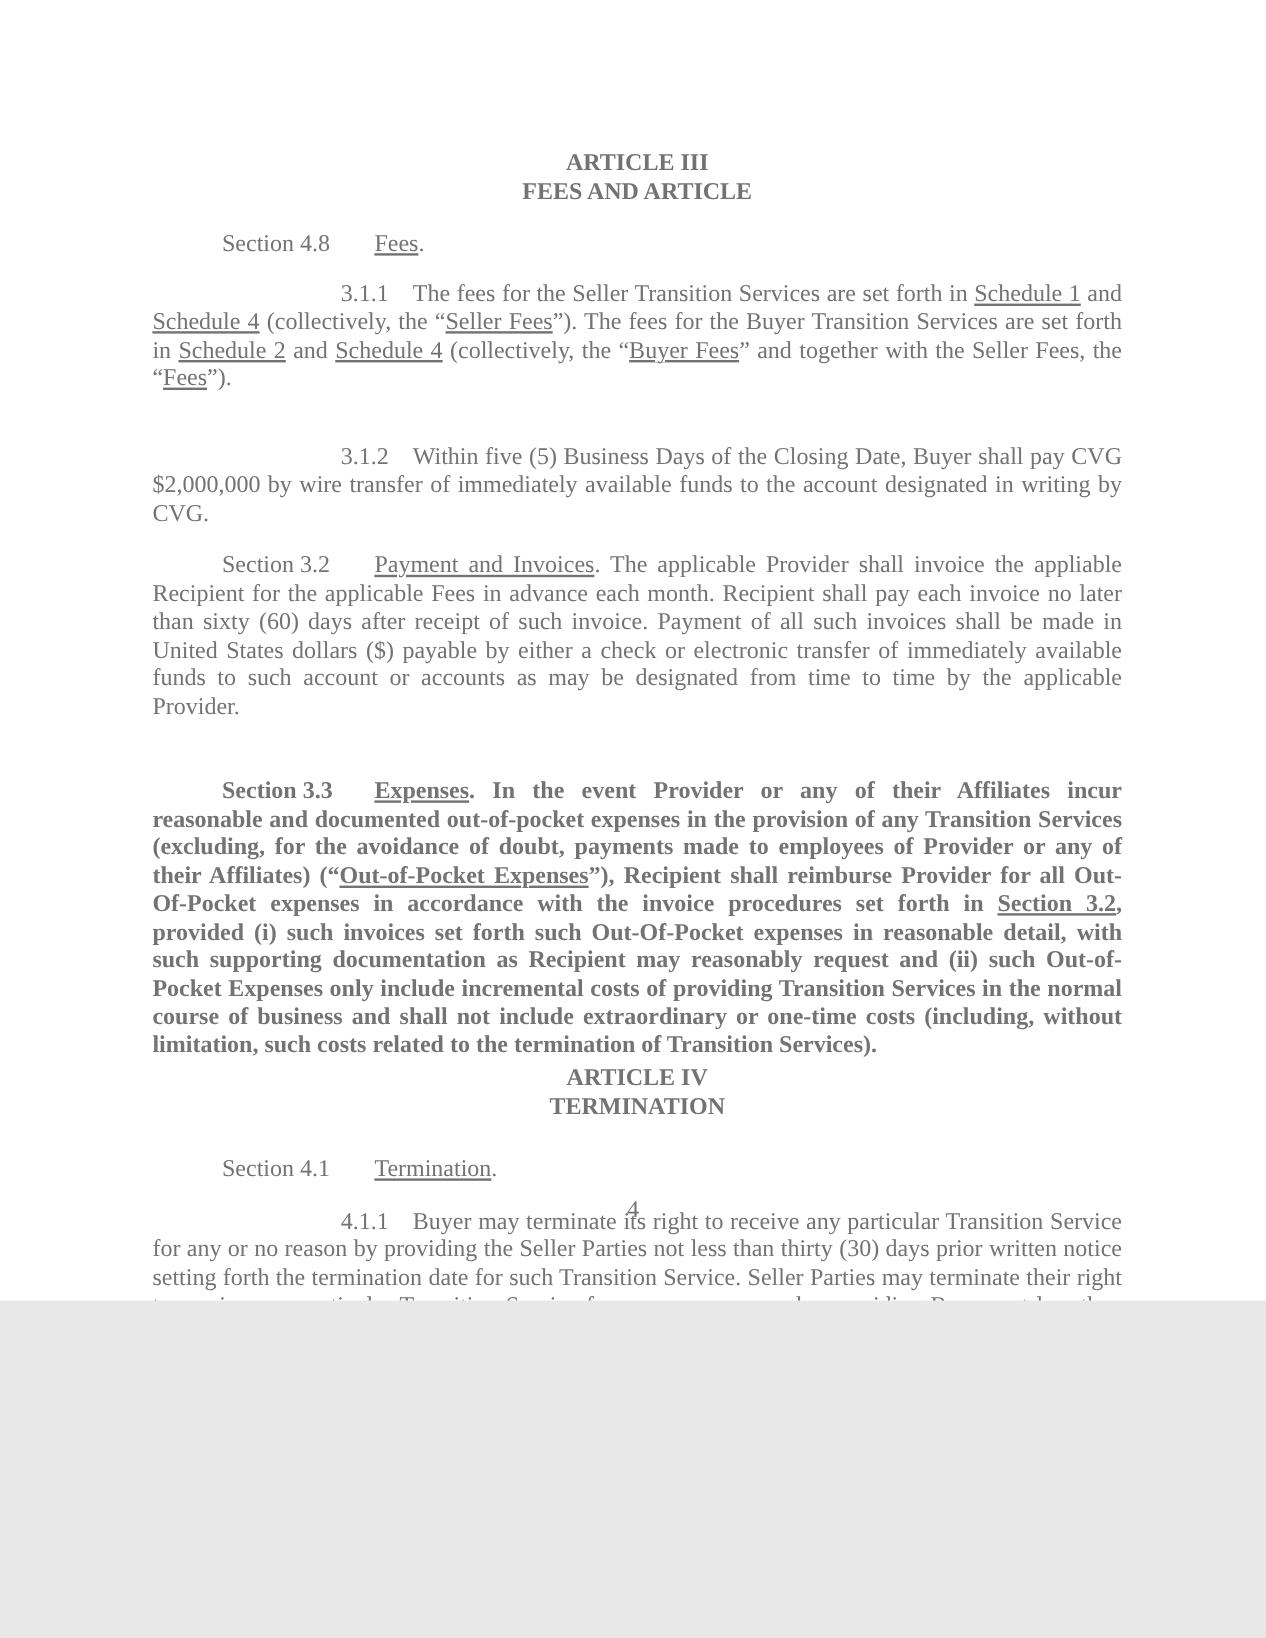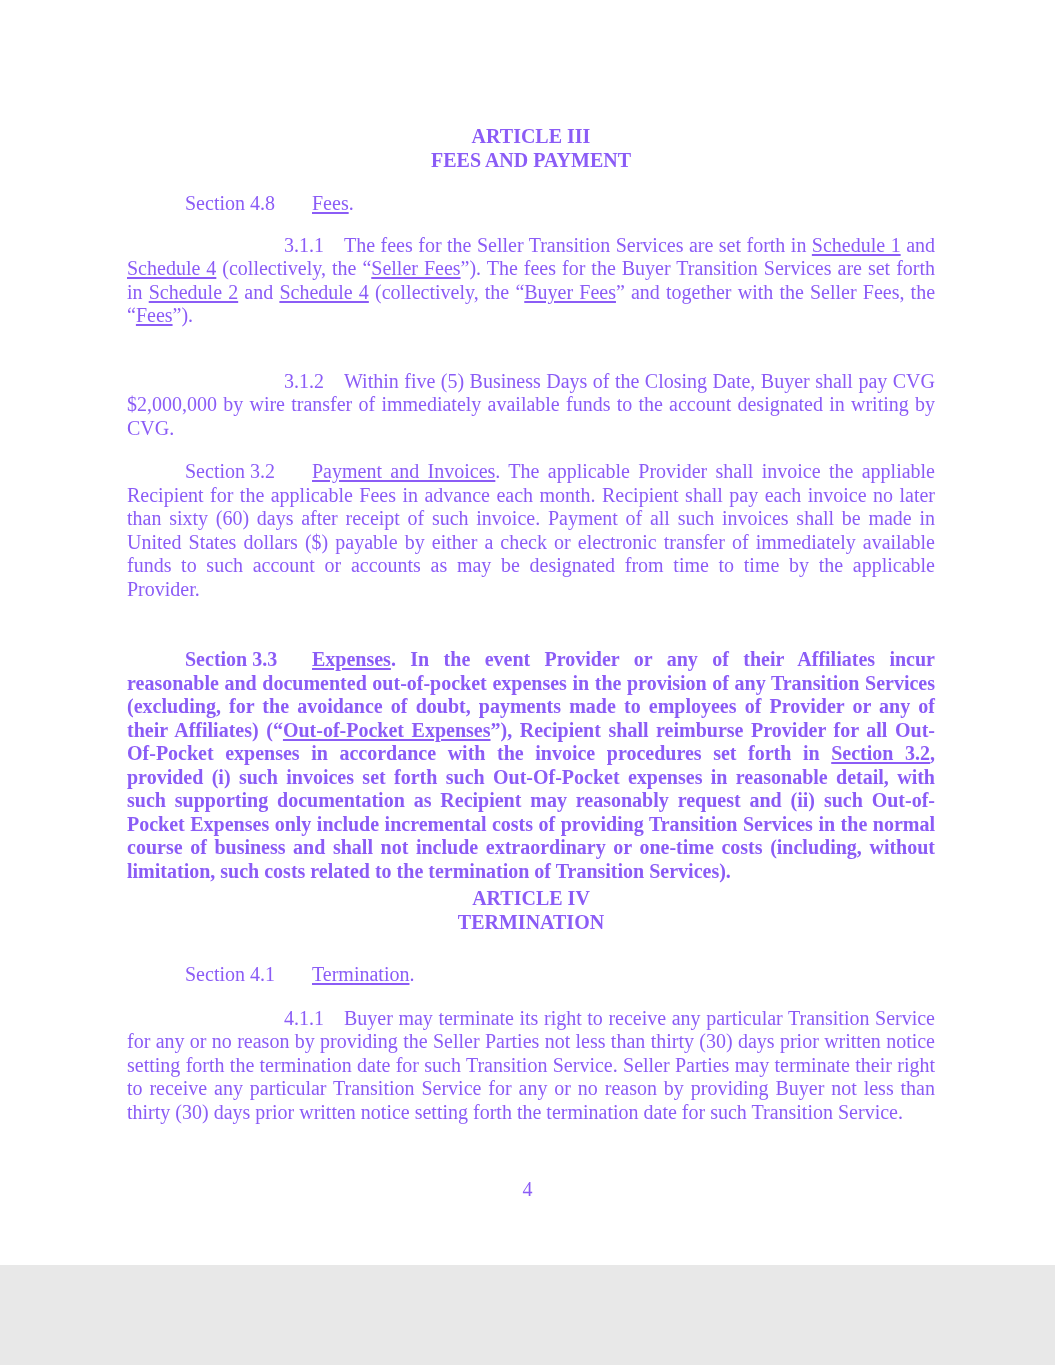--- a/index.html
+++ b/index.html
@@ -3,24 +3,24 @@
 <meta charset="utf-8">
 <style>
   html, body {
     margin: 0;
     padding: 0;
     background: #e8e8e8;
   }
   .page {
     position: relative;
     width: 1055px;
-    height: 1265px;
+    height: 1084px;
     margin: 0 auto;
     background: #ffffff;
-    color: #8b5cf6;
+    color: #737373;
     font-family: "Liberation Serif", "DejaVu Serif", serif;
     font-size: 20px;
     line-height: 23.5px;
     overflow: hidden;
     box-sizing: border-box;
   }
   #doc-body {
     position: absolute;
     top: 125px;
     left: 127px;
@@ -65,21 +65,21 @@
     text-align: center;
   }
 </style>
 </head>
 <body>
 
 <div class="page">
   <div id="doc-body">
       <div class="block heading">
         <div>ARTICLE III</div>
-        <div>FEES AND PAYMENT</div>
+        <div>FEES AND ARTICLE</div>
       </div>
       <div class="block para section"><span class="num">Section 4.8</span><span class="u">Fees</span><span>.</span></div>
       <div class="block para sub"><span class="num">3.1.1</span><span>The fees for the Seller Transition Services are set forth in </span><span class="u">Schedule 1</span><span> and </span><span class="u">Schedule 4</span><span> (collectively, the “</span><span class="u">Seller Fees</span><span>”). The fees for the Buyer Transition Services are set forth in </span><span class="u">Schedule 2</span><span> and </span><span class="u">Schedule 4</span><span> (collectively, the “</span><span class="u">Buyer Fees</span><span>” and together with the Seller Fees, the “</span><span class="u">Fees</span><span>”).</span></div>
       <div class="block para sub"><span class="num">3.1.2</span><span>Within five (5) Business Days of the Closing Date, Buyer shall pay CVG $2,000,000 by wire transfer of immediately available funds to the account designated in writing by CVG.</span></div>
       <div class="block para section"><span class="num">Section 3.2</span><span class="u">Payment and Invoices</span><span>.  The applicable Provider shall invoice the appliable Recipient for the applicable Fees in advance each month.  Recipient shall pay each invoice no later than sixty (60) days after receipt of such invoice.  Payment of all such invoices shall be made in United States dollars ($) payable by either a check or electronic transfer of immediately available funds to such account or accounts as may be designated from time to time by the applicable Provider.</span></div>
       <div class="block para section"><span class="num">Section 3.3</span><span class="u">Expenses</span><span>. In the event Provider or any of their Affiliates incur reasonable and documented out-of-pocket expenses in the provision of any Transition Services (excluding, for the avoidance of doubt, payments made to employees of Provider or any of their Affiliates) (“</span><span class="u">Out-of-Pocket Expenses</span><span>”), Recipient shall reimburse Provider for all Out-Of-Pocket expenses in accordance with the invoice procedures set forth in </span><span class="u">Section 3.2</span><span>, provided (i) such invoices set forth such Out-Of-Pocket expenses in reasonable detail, with such supporting documentation as Recipient may reasonably request and (ii) such Out-of-Pocket Expenses only include incremental costs of providing Transition Services in the normal course of business and shall not include extraordinary or one-time costs (including, without limitation, such costs related to the termination of Transition Services).</span></div>
       <div class="block heading">
         <div>ARTICLE IV</div>
         <div>TERMINATION</div>
       </div>

